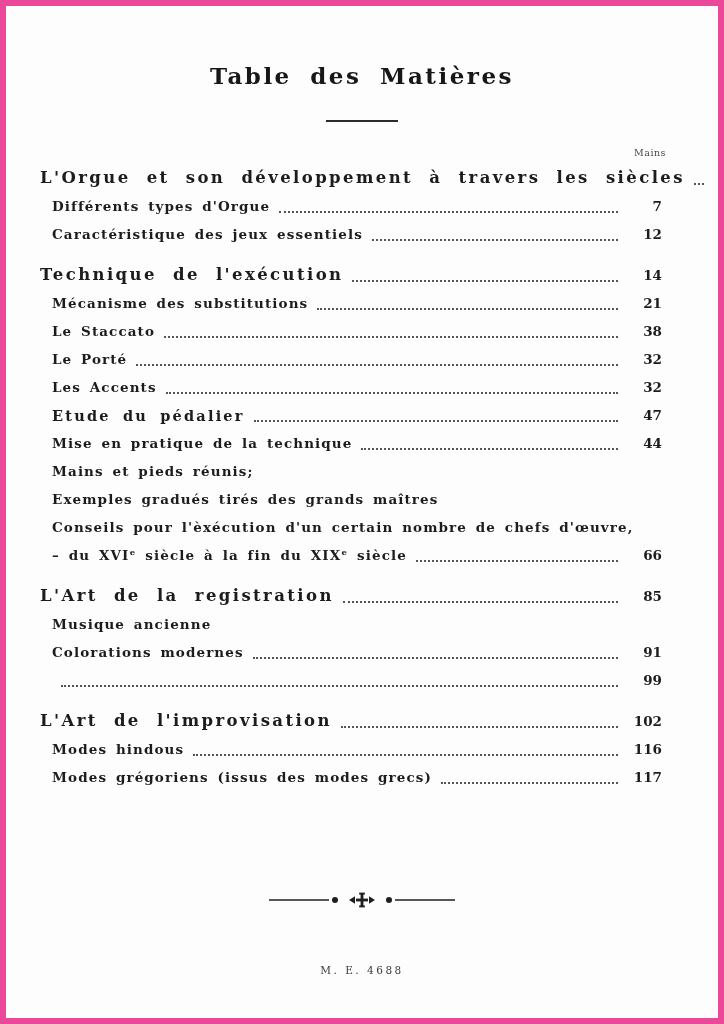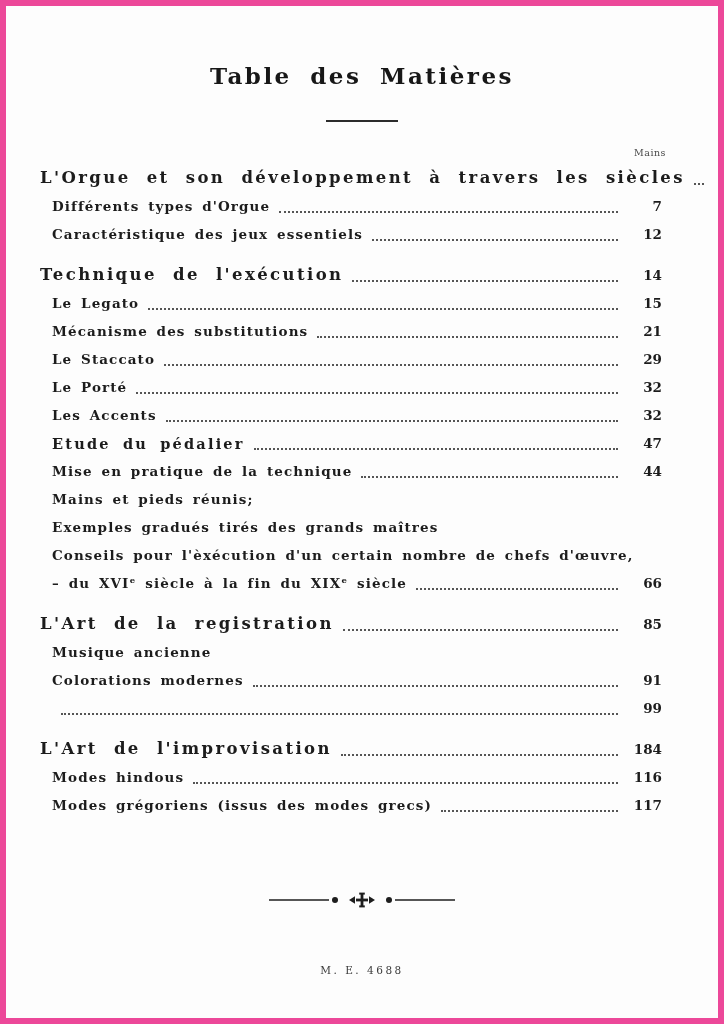--- a/index.html
+++ b/index.html
@@ -129,33 +129,28 @@
         <span class="label">Caractéristique des jeux essentiels</span>
         <span class="leader"></span>
         <span class="pagenum">12</span>
       </div>
       <div class="toc-row h1 gap-large">
         <span class="label">Technique de l'exécution</span>
         <span class="leader"></span>
         <span class="pagenum">14</span>
       </div>
       <div class="toc-row item gap-none">
-        <span class="label">Le Legato</span>
-        <span class="leader"></span>
-        <span class="pagenum">15</span>
-      </div>
-      <div class="toc-row item gap-none">
         <span class="label">Mécanisme des substitutions</span>
         <span class="leader"></span>
         <span class="pagenum">21</span>
       </div>
       <div class="toc-row item gap-none">
         <span class="label">Le Staccato</span>
         <span class="leader"></span>
-        <span class="pagenum">29</span>
+        <span class="pagenum">38</span>
       </div>
       <div class="toc-row item gap-none">
         <span class="label">Le Porté</span>
         <span class="leader"></span>
         <span class="pagenum">32</span>
       </div>
       <div class="toc-row item gap-none">
         <span class="label">Les Accents</span>
         <span class="leader"></span>
         <span class="pagenum">32</span>
@@ -205,21 +200,21 @@
         <span class="leader"></span>
         <span class="pagenum">91</span>
       </div>
       <div class="toc-row item gap-none">
         <span class="leader"></span>
         <span class="pagenum">99</span>
       </div>
       <div class="toc-row h1 gap-large">
         <span class="label">L'Art de l'improvisation</span>
         <span class="leader"></span>
-        <span class="pagenum">184</span>
+        <span class="pagenum">102</span>
       </div>
       <div class="toc-row item gap-none">
         <span class="label">Modes hindous</span>
         <span class="leader"></span>
         <span class="pagenum">116</span>
       </div>
       <div class="toc-row item gap-none">
         <span class="label">Modes grégoriens (issus des modes grecs)</span>
         <span class="leader"></span>
         <span class="pagenum">117</span>

